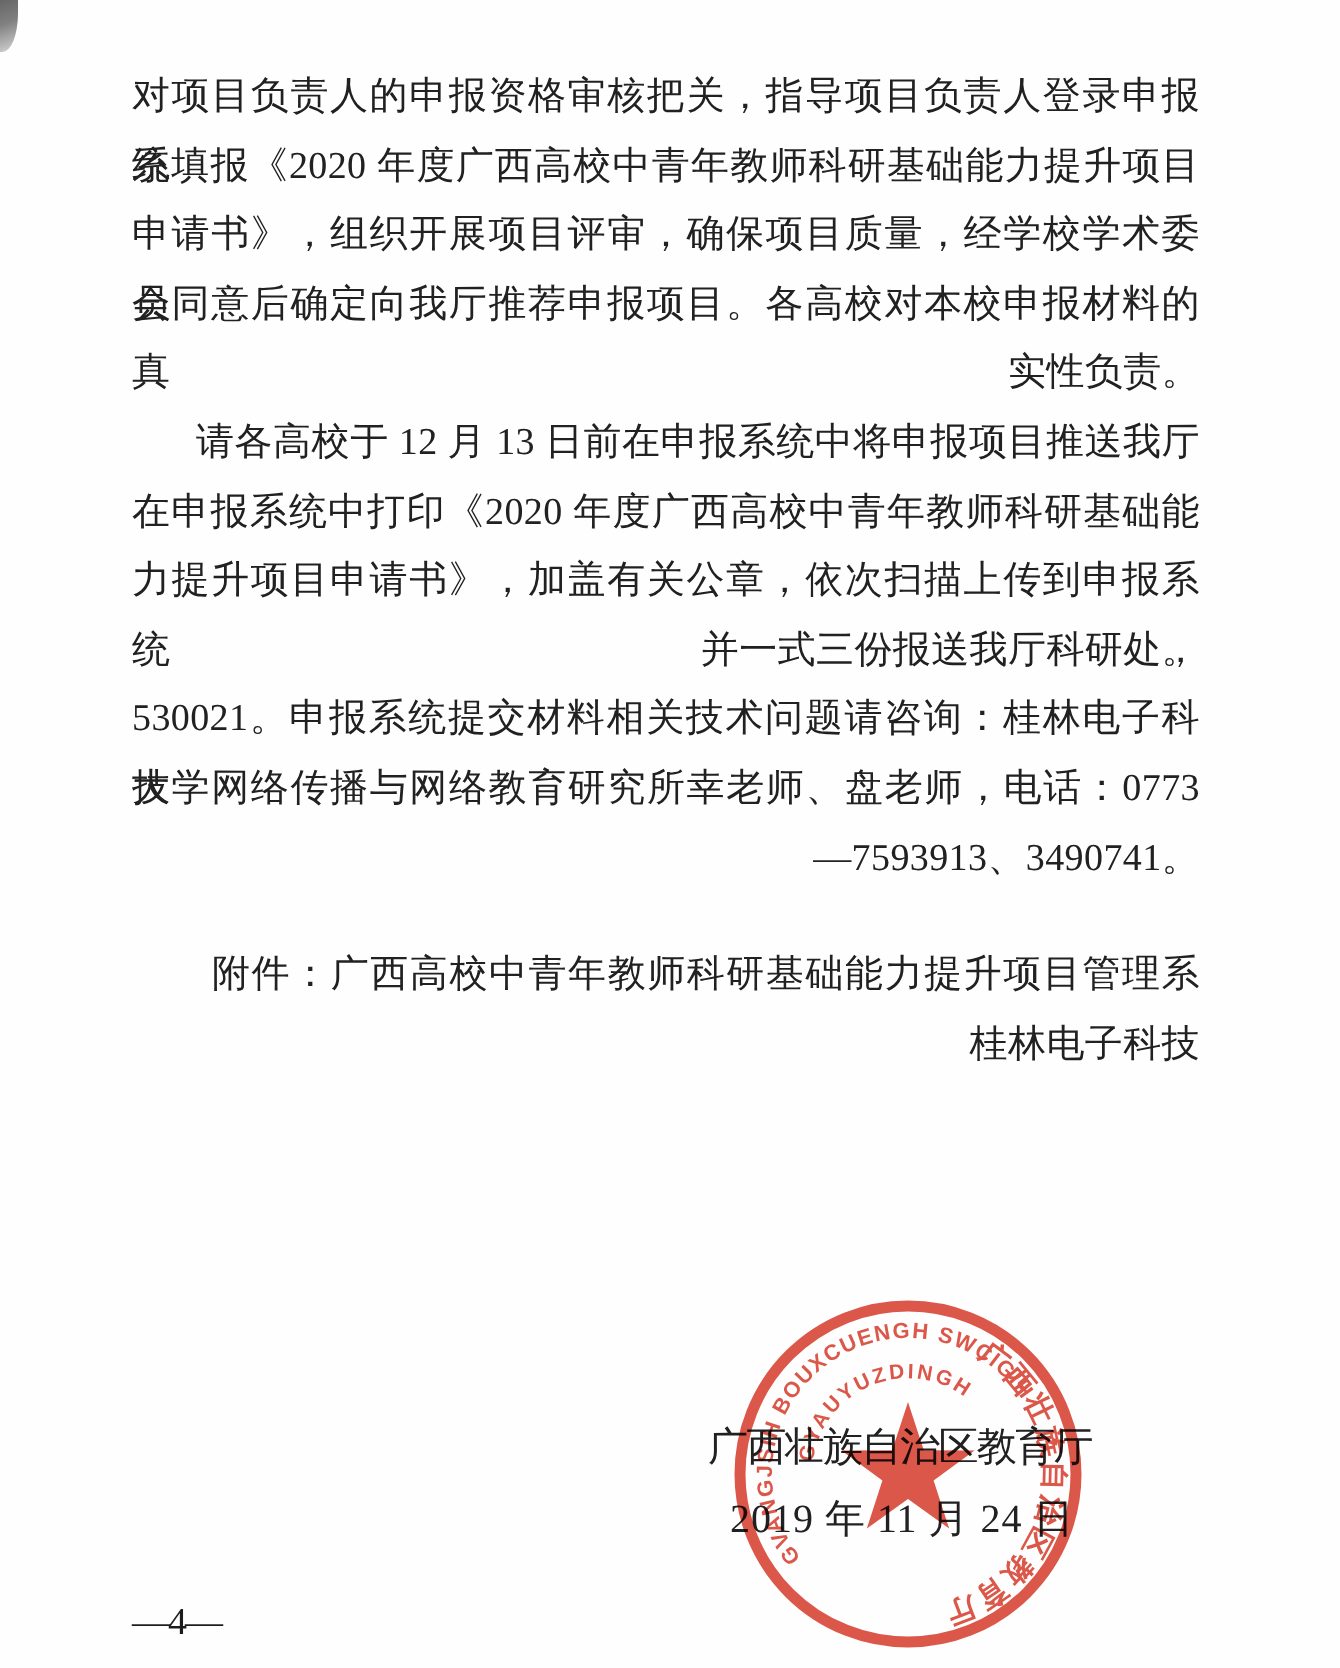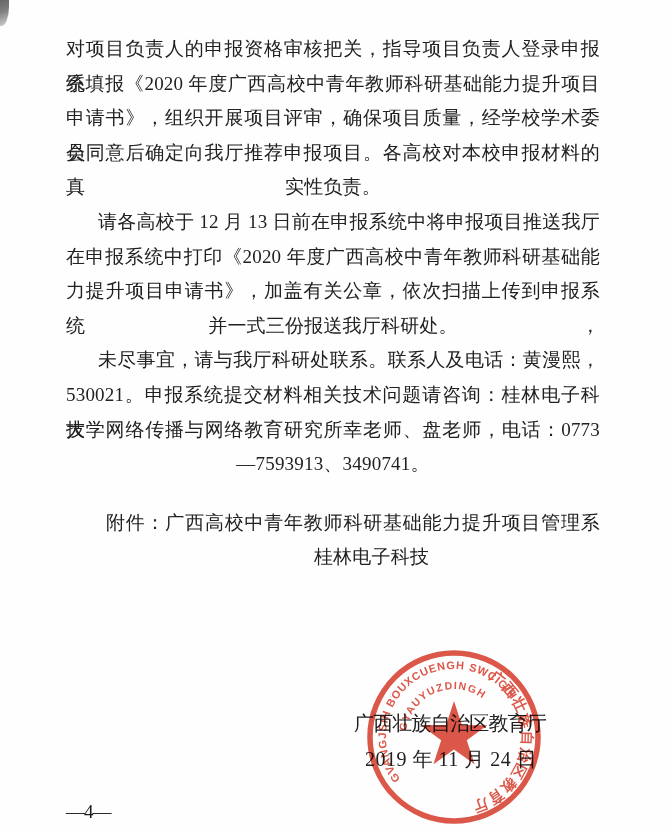--- a/index.html
+++ b/index.html
@@ -34,21 +34,21 @@
     left: 66px;
     top: 32px;
     width: 534px;
   }
   .doc-body .line {
     height: 34.6px;
     line-height: 34.6px;
     font-size: 19px;
     letter-spacing: 0.2px;
     white-space: nowrap;
-    text-align: center;
+    text-align: right;
   }
   .doc-body .line.just {
     white-space: normal;
     text-align: justify;
     text-align-last: justify;
     text-justify: inter-character;
   }
   
   .sig-org {
     position: absolute;
@@ -103,21 +103,20 @@
   <div class="doc-body">
       <div class="line just">对项目负责人的申报资格审核把关，指导项目负责人登录申报系</div>
       <div class="line just">统填报《2020 年度广西高校中青年教师科研基础能力提升项目</div>
       <div class="line just">申请书》，组织开展项目评审，确保项目质量，经学校学术委员</div>
       <div class="line just">会同意后确定向我厅推荐申报项目。各高校对本校申报材料的真</div>
       <div class="line">实性负责。</div>
       <div class="line just" style="padding-left: 32px;">请各高校于 12 月 13 日前在申报系统中将申报项目推送我厅</div>
       <div class="line just">在申报系统中打印《2020 年度广西高校中青年教师科研基础能</div>
       <div class="line just">力提升项目申请书》，加盖有关公章，依次扫描上传到申报系统，</div>
       <div class="line">并一式三份报送我厅科研处。</div>
-      <div class="line just" style="padding-left: 32px;">未尽事宜，请与我厅科研处联系。联系人及电话：黄漫熙，</div>
       <div class="line just">530021。申报系统提交材料相关技术问题请咨询：桂林电子科技</div>
       <div class="line just">大学网络传播与网络教育研究所幸老师、盘老师，电话：0773</div>
       <div class="line">—7593913、3490741。</div>
       <div class="line just" style="padding-left: 40px; margin-top: 24px;">附件：广西高校中青年教师科研基础能力提升项目管理系</div>
       <div class="line" style="padding-left: 77px;">桂林电子科技</div>
     </div>
 
   <div class="sig-org">广西壮族自治区教育厅</div>
 
   <div class="sig-date">2019 年 11 月 24 日</div>

